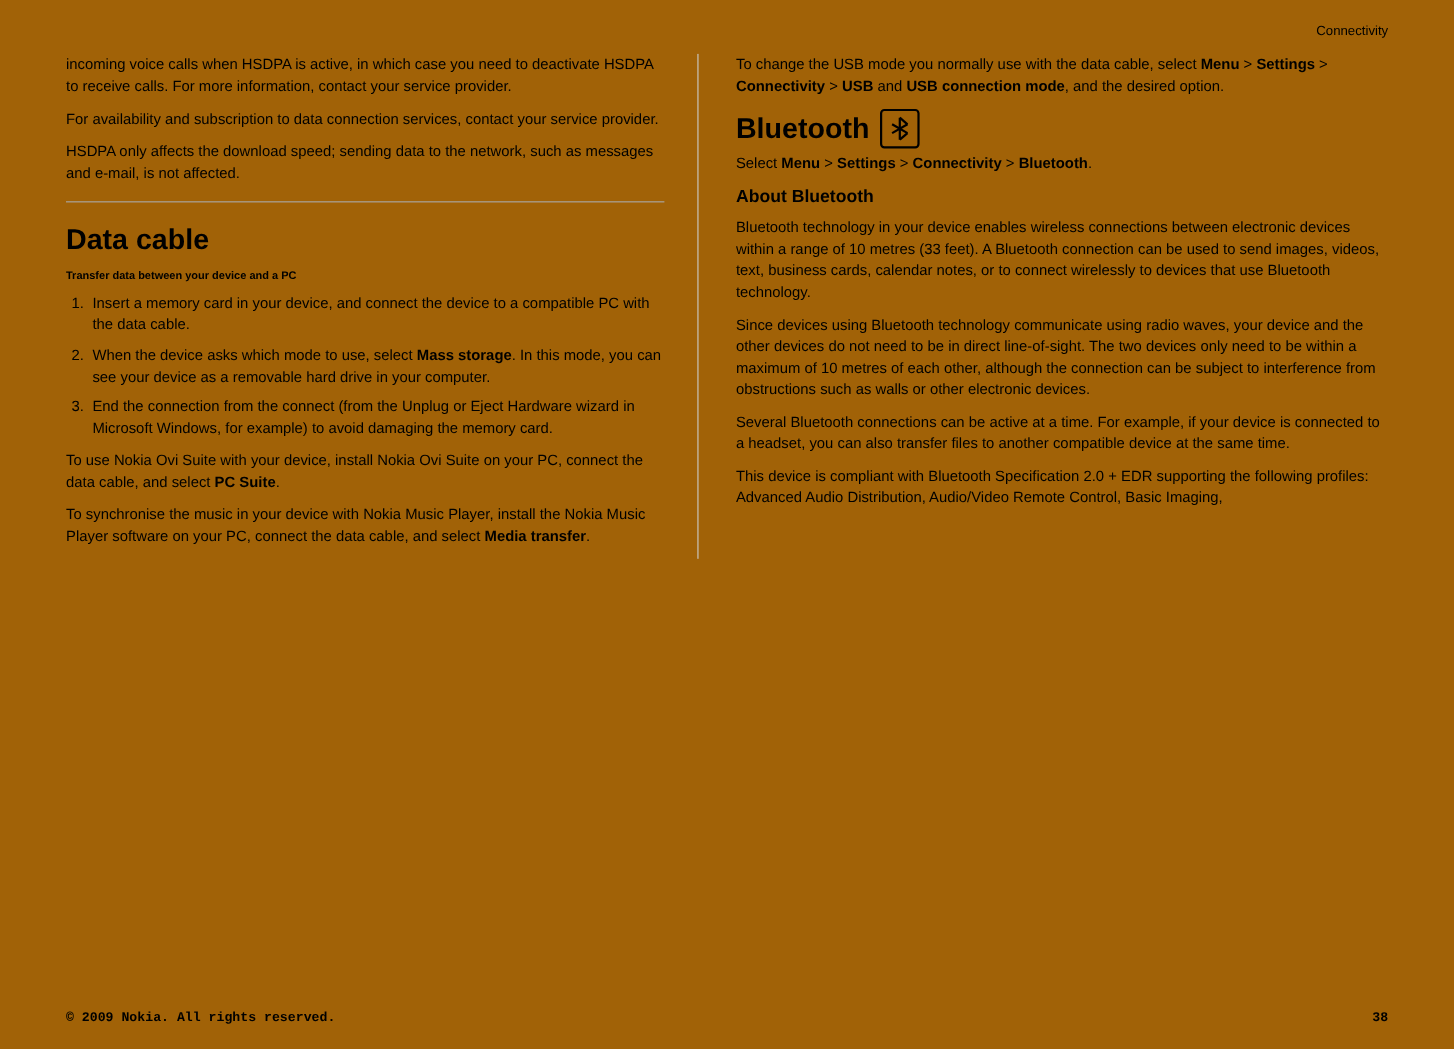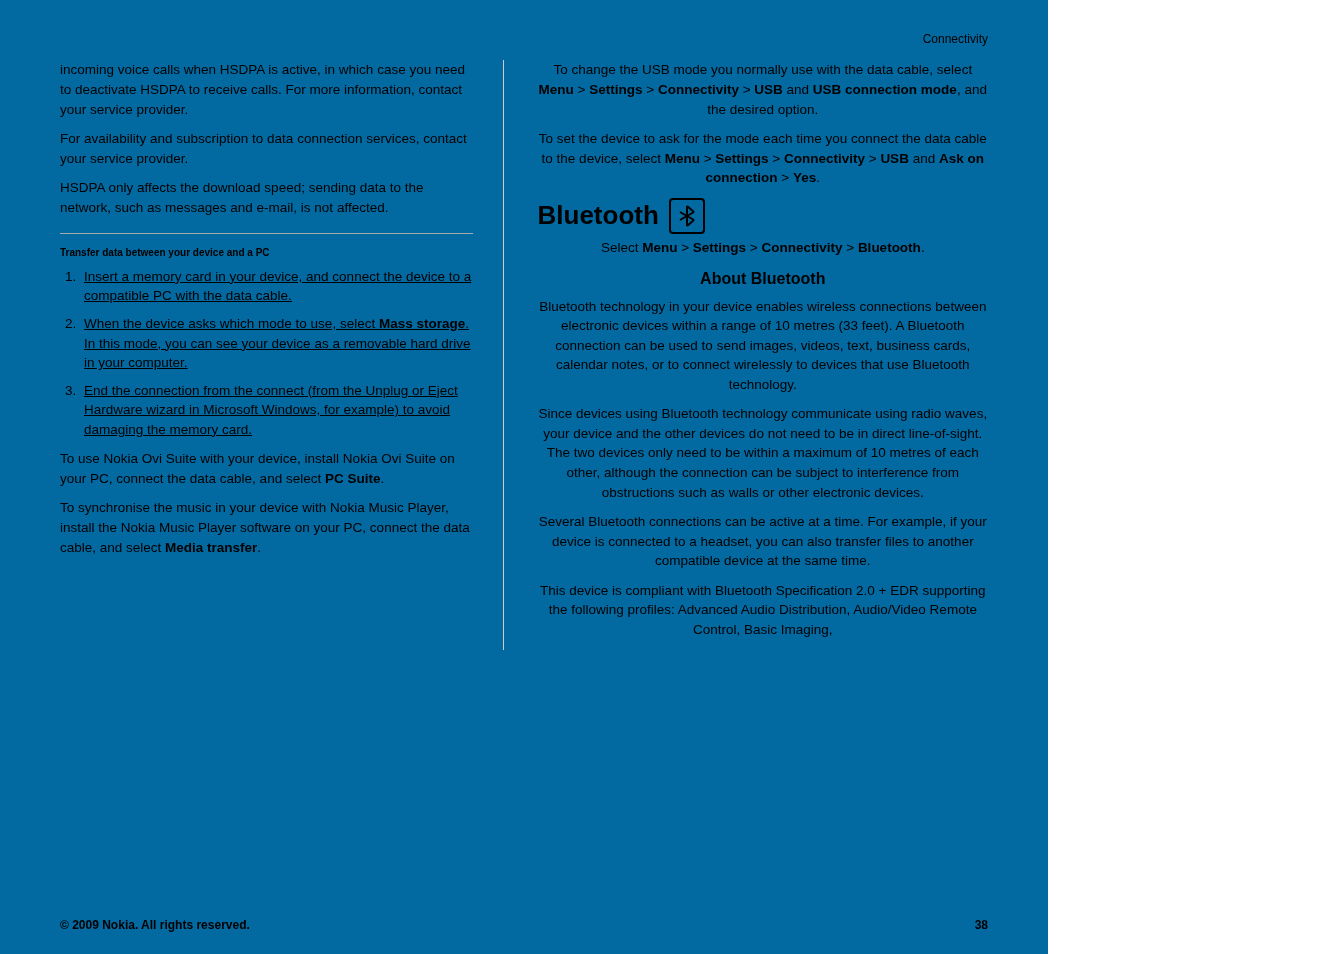--- a/index.html
+++ b/index.html
@@ -12,24 +12,24 @@
       background: #ffffff;
       font-family: 'Nokia Pure', 'Helvetica Neue', Arial, sans-serif;
       font-size: 13.5px;
       line-height: 1.45;
       color: #000000;
       width: 1322px;
       min-height: 954px;
     }
 
     .page {
-      width: 1048px;
+      width: 1322px;
       min-height: 954px;
-      background: #0369a1;
-      padding: 31px 60px 30px 60px;
+      background: #a16207;
+      padding: 20px 60px 30px 60px;
       position: relative;
     }
 
     .page-header {
       text-align: right;
       font-size: 12px;
       color: #000;
       margin-bottom: 8px;
       padding-bottom: 4px;
     }
@@ -41,21 +41,20 @@
 
     .left-column {
       width: 48%;
       padding-right: 30px;
       border-right: 1px solid #ccc;
     }
 
     .right-column {
       width: 52%;
       padding-left: 30px;
-      text-align: center;
     }
 
     p {
       margin-bottom: 10px;
       font-size: 13.5px;
       line-height: 1.45;
     }
 
     .section-heading-large {
       font-size: 26px;
@@ -75,21 +74,20 @@
     .section-heading-small {
       font-size: 16px;
       font-weight: bold;
       margin-bottom: 6px;
       margin-top: 6px;
     }
 
     ol {
       margin-left: 20px;
       margin-bottom: 10px;
-      text-decoration: underline;
     }
 
     ol li {
       margin-bottom: 8px;
       font-size: 13.5px;
       line-height: 1.45;
       padding-left: 4px;
     }
 
     .bold { font-weight: bold; }
@@ -116,20 +114,21 @@
 
     .footer {
       position: absolute;
       bottom: 20px;
       left: 60px;
       right: 60px;
       display: flex;
       justify-content: space-between;
       font-size: 12px;
       font-weight: bold;
+      font-family: Liberation Mono, monospace;
     }
 
     .divider {
       border: none;
       border-top: 1px solid #aaa;
       margin: 16px 0 10px 0;
     }
   </style>
 </head>
 <body>
@@ -145,41 +144,41 @@
     <div class="left-column">
 
       <p>incoming voice calls when HSDPA is active, in which case you need to deactivate HSDPA to receive calls. For more information, contact your service provider.</p>
 
       <p>For availability and subscription to data connection services, contact your service provider.</p>
 
       <p>HSDPA only affects the download speed; sending data to the network, such as messages and e-mail, is not affected.</p>
 
       <hr class="divider">
 
+      <div class="section-heading-large">Data cable</div>
 
 
       <div class="section-heading-medium">Transfer data between your device and a PC</div>
 
       <ol>
         <li>Insert a memory card in your device, and connect the device to a compatible PC with the data cable.</li>
         <li>When the device asks which mode to use, select <span class="bold">Mass storage</span>. In this mode, you can see your device as a removable hard drive in your computer.</li>
         <li>End the connection from the connect (from the Unplug or Eject Hardware wizard in Microsoft Windows, for example) to avoid damaging the memory card.</li>
       </ol>
 
       <p>To use Nokia Ovi Suite with your device, install Nokia Ovi Suite on your PC, connect the data cable, and select <span class="bold">PC Suite</span>.</p>
 
       <p>To synchronise the music in your device with Nokia Music Player, install the Nokia Music Player software on your PC, connect the data cable, and select <span class="bold">Media transfer</span>.</p>
 
     </div>
 
     <div class="right-column">
 
       <p>To change the USB mode you normally use with the data cable, select <span class="bold">Menu</span> &gt; <span class="bold">Settings</span> &gt; <span class="bold">Connectivity</span> &gt; <span class="bold">USB</span> and <span class="bold">USB connection mode</span>, and the desired option.</p>
 
-      <p>To set the device to ask for the mode each time you connect the data cable to the device, select <span class="bold">Menu</span> &gt; <span class="bold">Settings</span> &gt; <span class="bold">Connectivity</span> &gt; <span class="bold">USB</span> and <span class="bold">Ask on connection</span> &gt; <span class="bold">Yes</span>.</p>
 
       <div class="bluetooth-title-row">
         <span class="section-heading-large" style="margin:0;">Bluetooth</span>
         <div class="bluetooth-icon">
           <svg width="22" height="24" viewBox="0 0 22 24" fill="none" xmlns="http://www.w3.org/2000/svg">
             <line x1="11" y1="2" x2="11" y2="22" stroke="black" stroke-width="2"></line>
             <line x1="11" y1="2" x2="18" y2="8" stroke="black" stroke-width="2"></line>
             <line x1="18" y1="8" x2="4" y2="16" stroke="black" stroke-width="2"></line>
             <line x1="11" y1="22" x2="18" y2="16" stroke="black" stroke-width="2"></line>
             <line x1="18" y1="16" x2="4" y2="8" stroke="black" stroke-width="2"></line>

